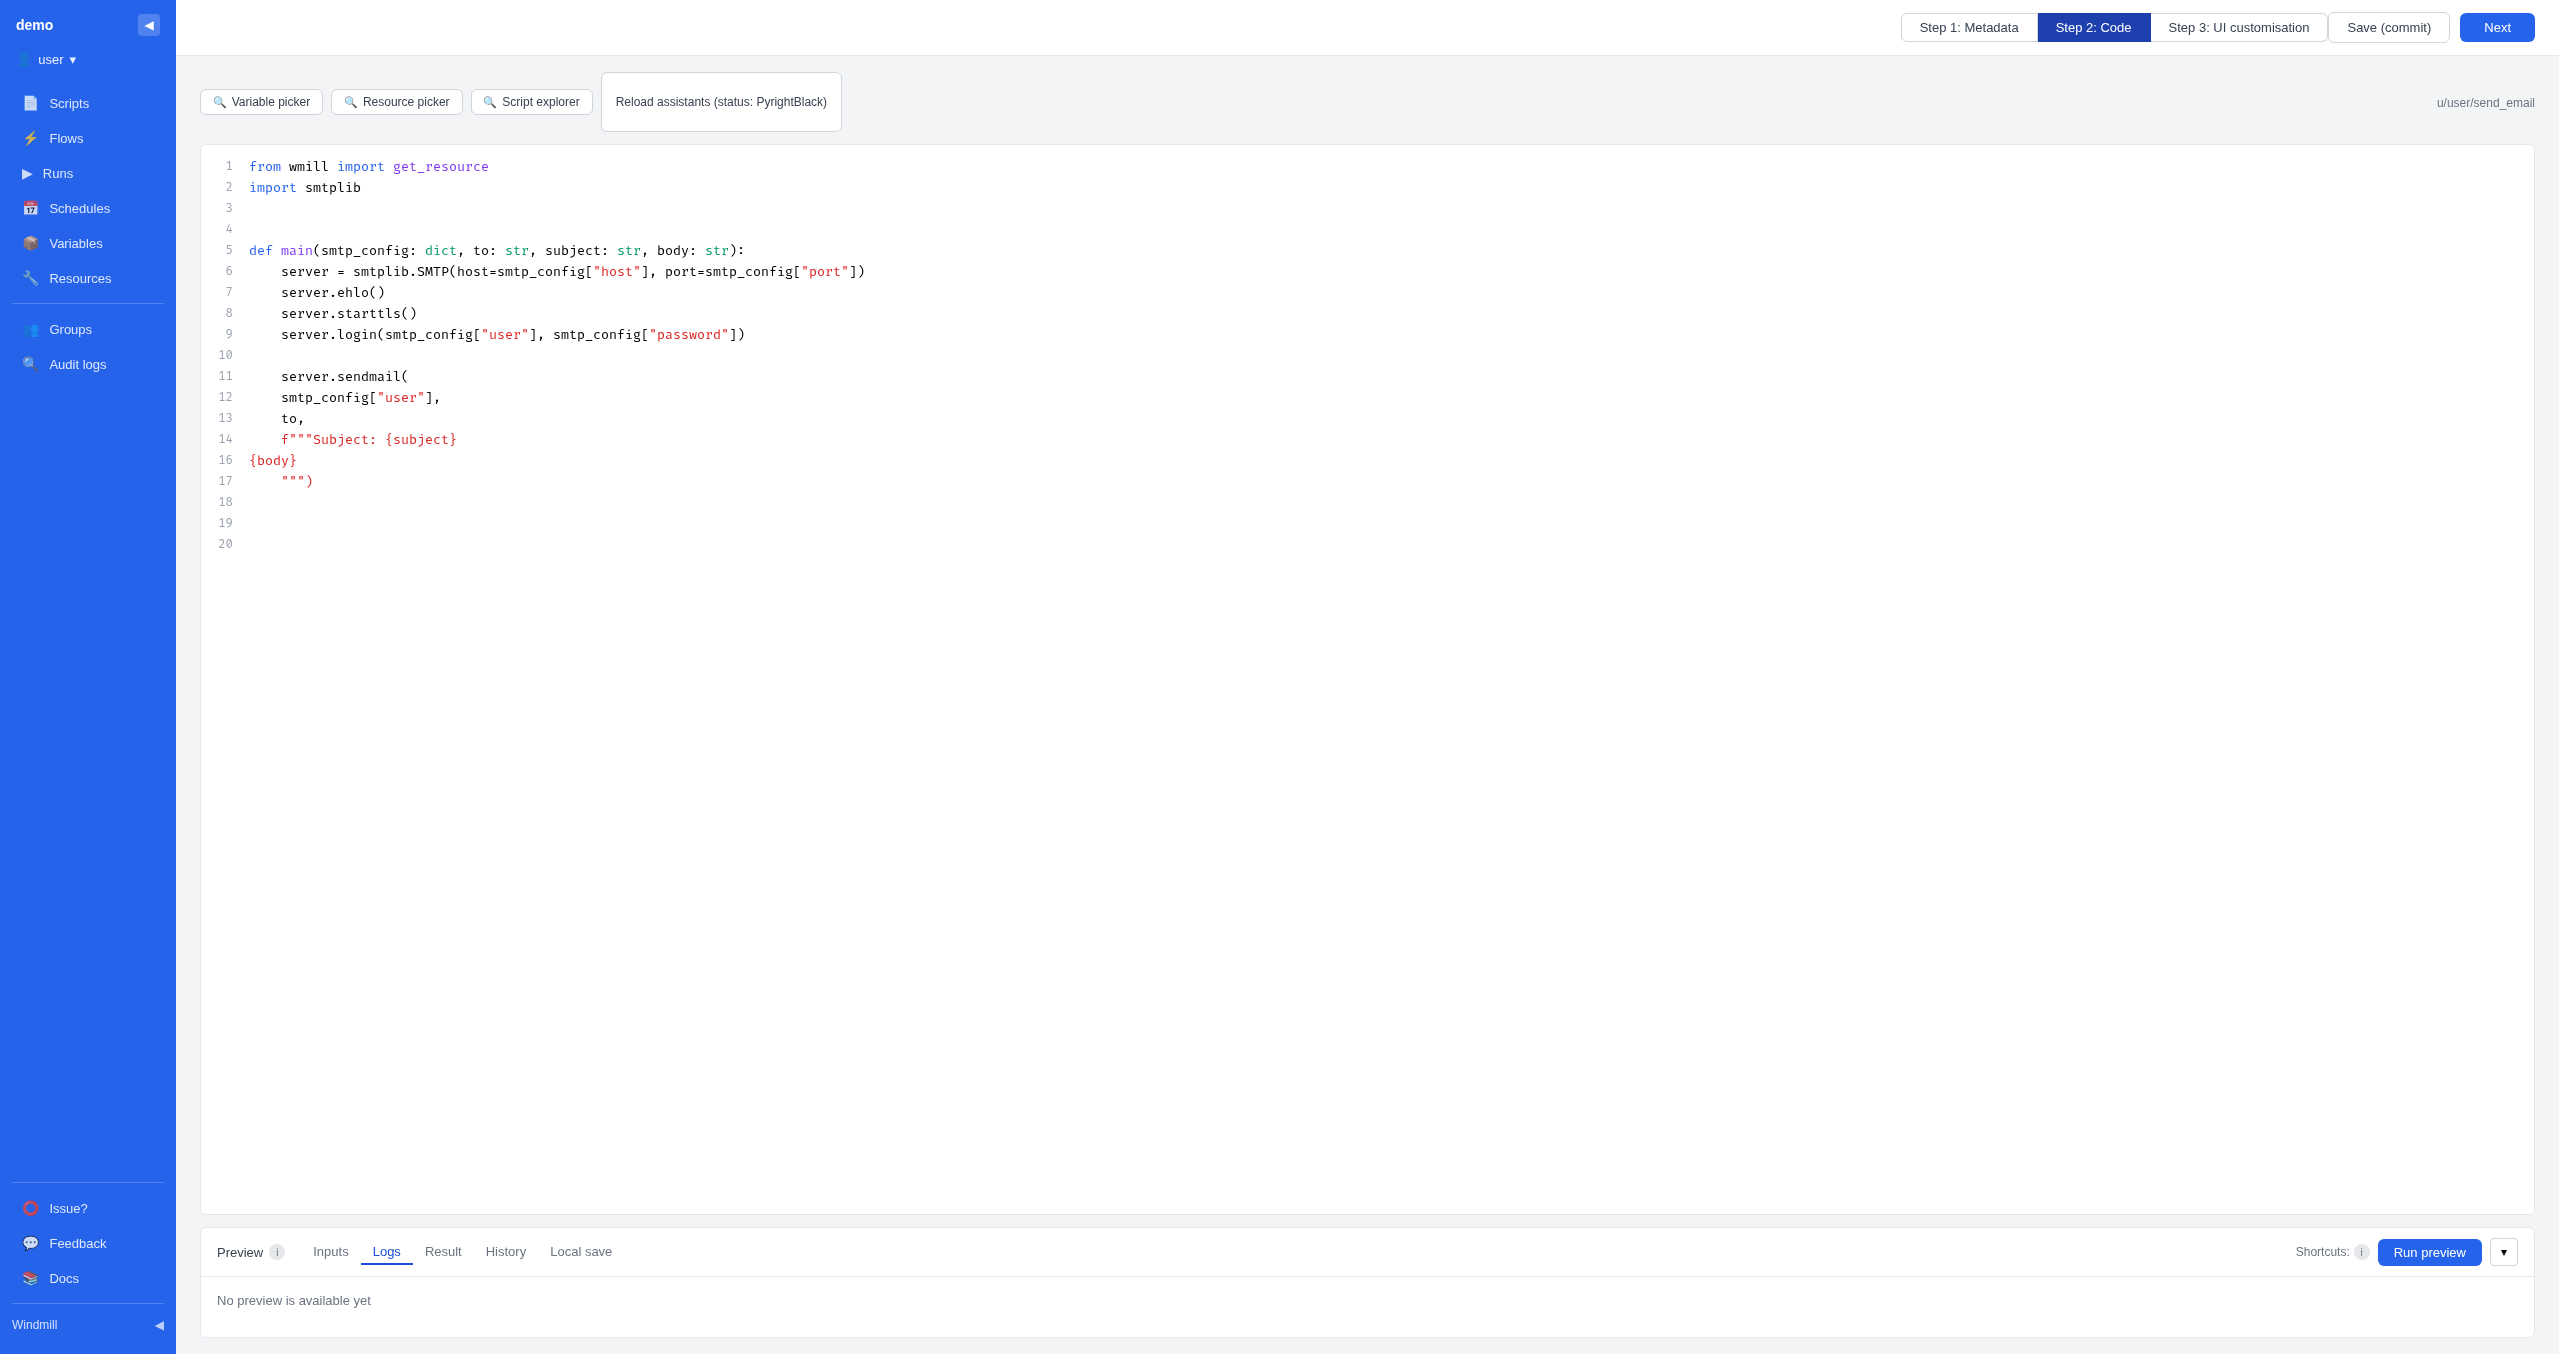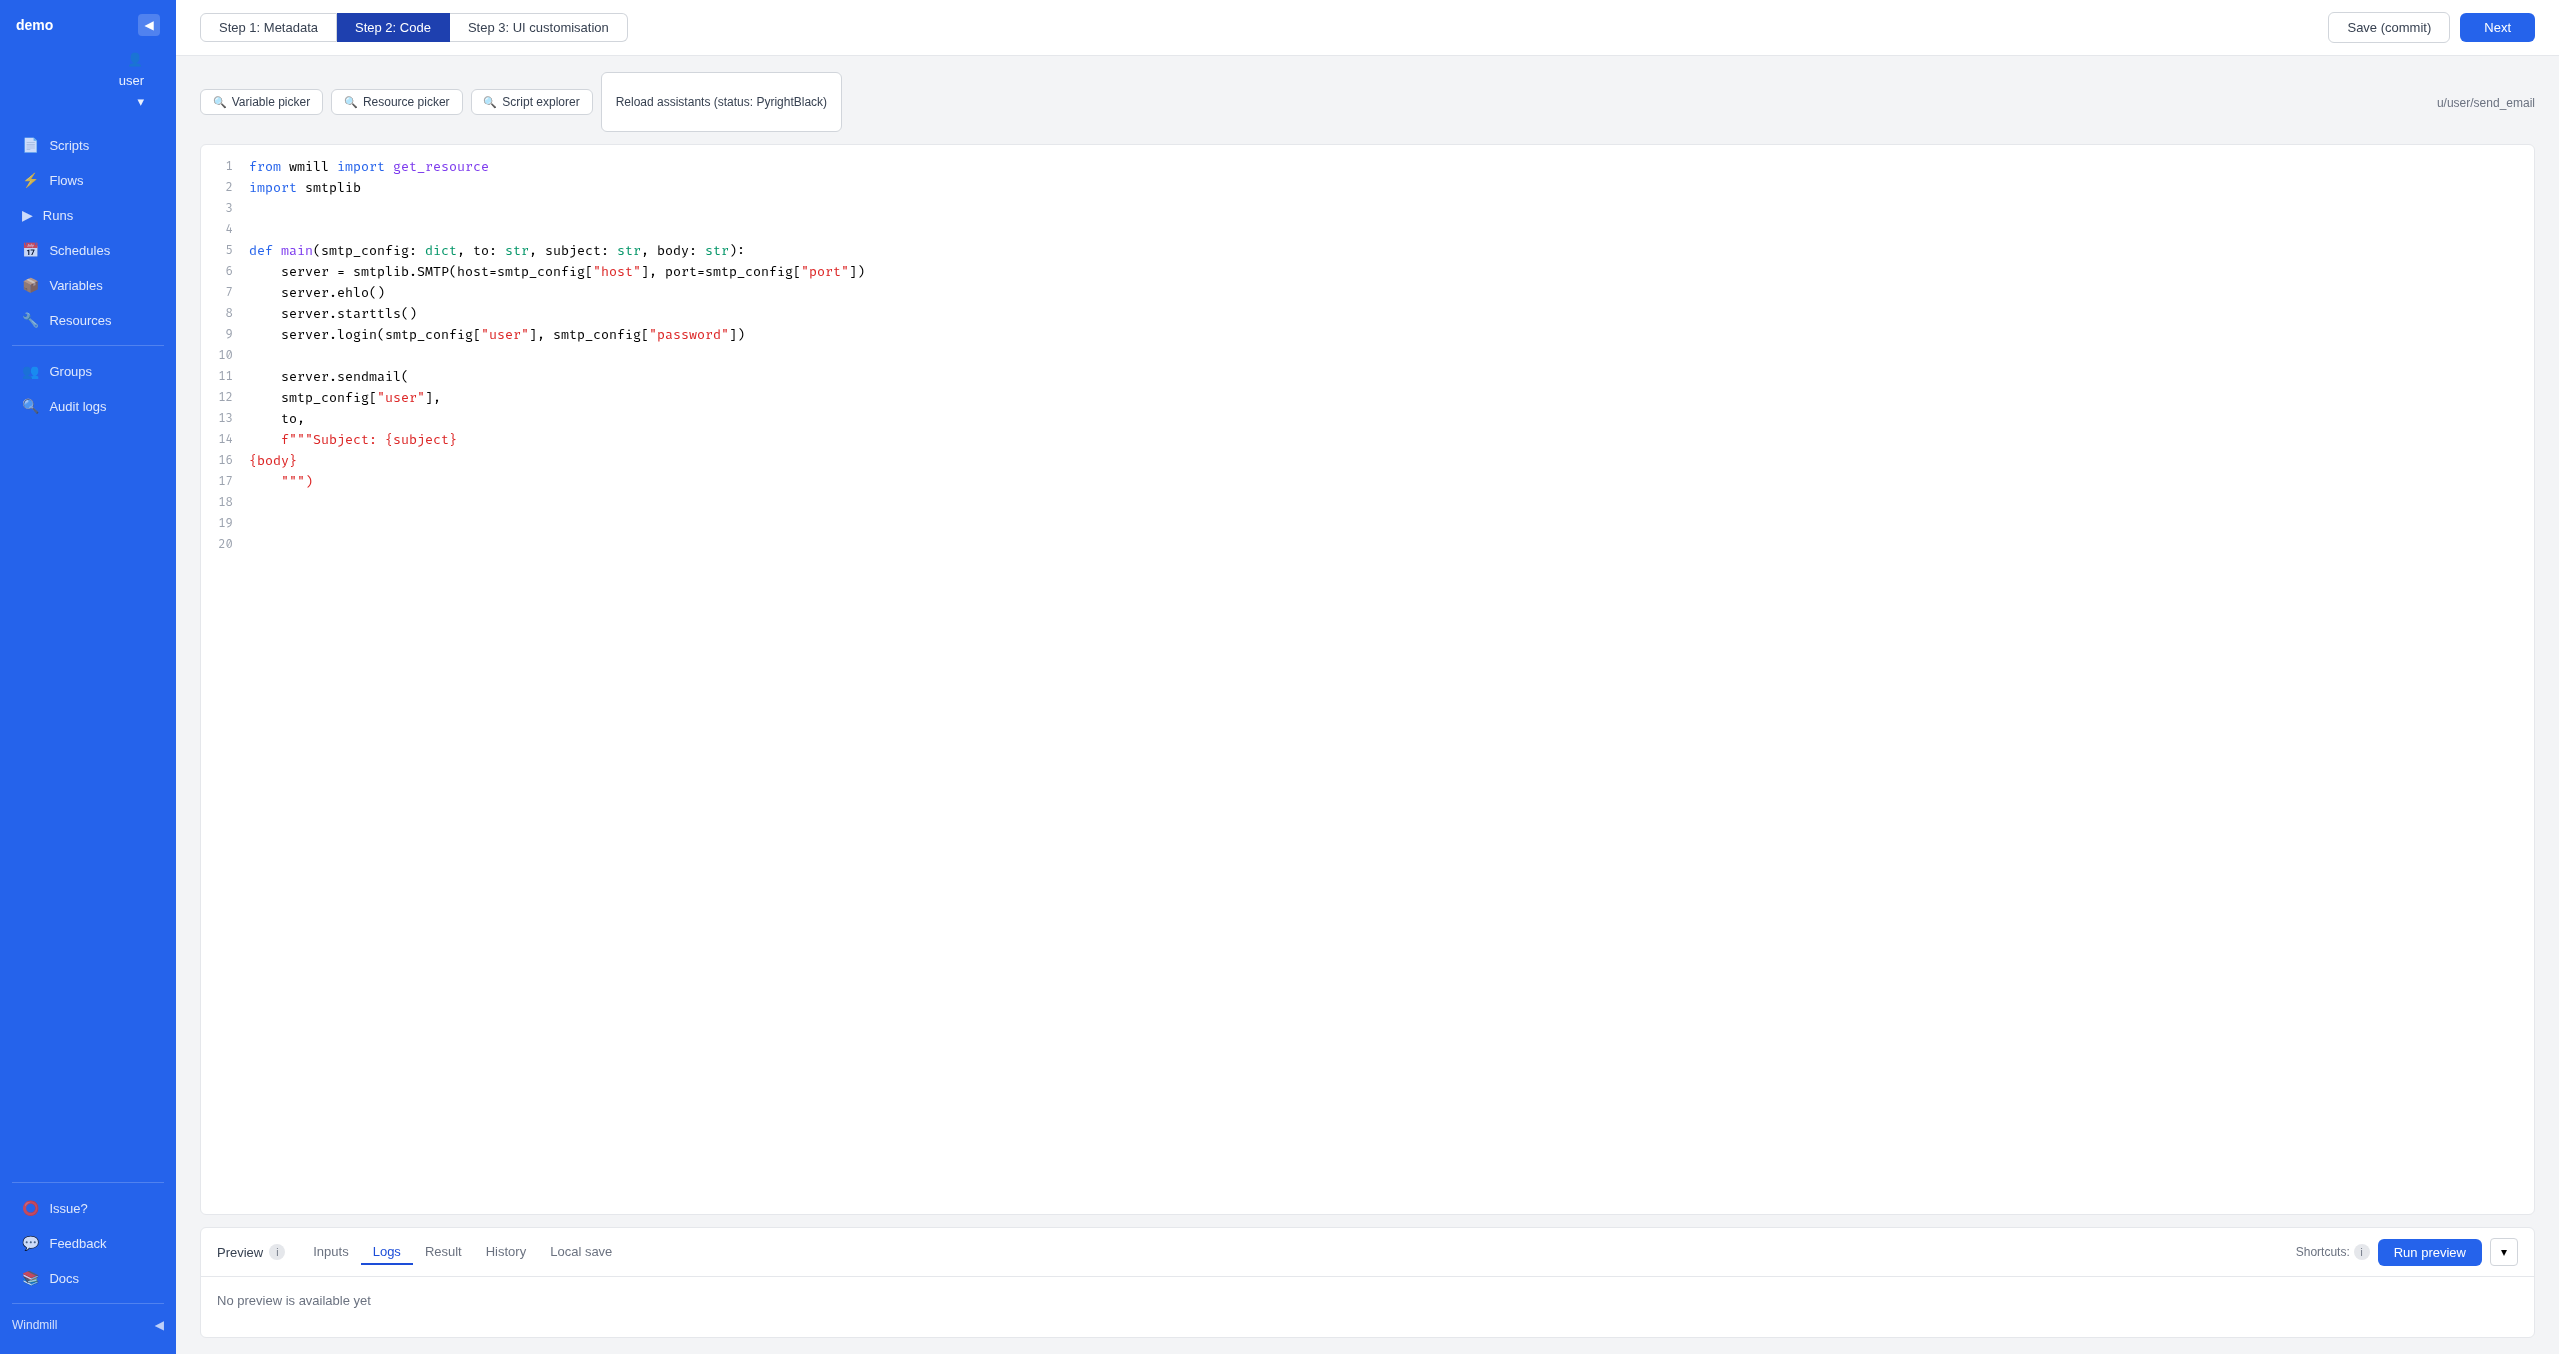--- a/index.html
+++ b/index.html
@@ -29,25 +29,24 @@
     }
     .sidebar-toggle {
       width: 22px; height: 22px;
       background: rgba(255,255,255,0.2);
       border-radius: 4px;
       display: flex; align-items: center; justify-content: center;
       cursor: pointer;
       font-size: 12px;
     }
     .sidebar-user {
-      padding: 6px 32px 14px;
-      display: flex; align-items: flex-end; gap: 6px;
+      padding: 6px 16px 14px;
+      display: flex; align-items: flex-start; gap: 6px;
       font-size: 13px; color: rgba(255,255,255,0.9);
       cursor: pointer;
-      flex-direction: column;
     }
     .sidebar-nav { flex: 1; padding: 4px 0; }
     .nav-item {
       display: flex; align-items: center; gap: 10px;
       padding: 9px 16px;
       font-size: 13px; color: rgba(255,255,255,0.85);
       cursor: pointer;
       border-radius: 4px;
       margin: 1px 6px;
     }
@@ -64,21 +63,21 @@
       background: #f3f4f6;
     }
 
     
     .top-bar {
       background: white;
       border-bottom: 1px solid #e5e7eb;
       padding: 0 24px;
       display: flex;
       align-items: center;
-      justify-content: space-between;
+      justify-content: flex-end;
       height: 56px;
       flex-shrink: 0;
     }
     .steps-nav { display: flex; gap: 0; align-items: center; }
     .step-btn {
       padding: 6px 18px;
       font-size: 13px;
       border: 1px solid #d1d5db;
       background: white;
       color: #374151;

